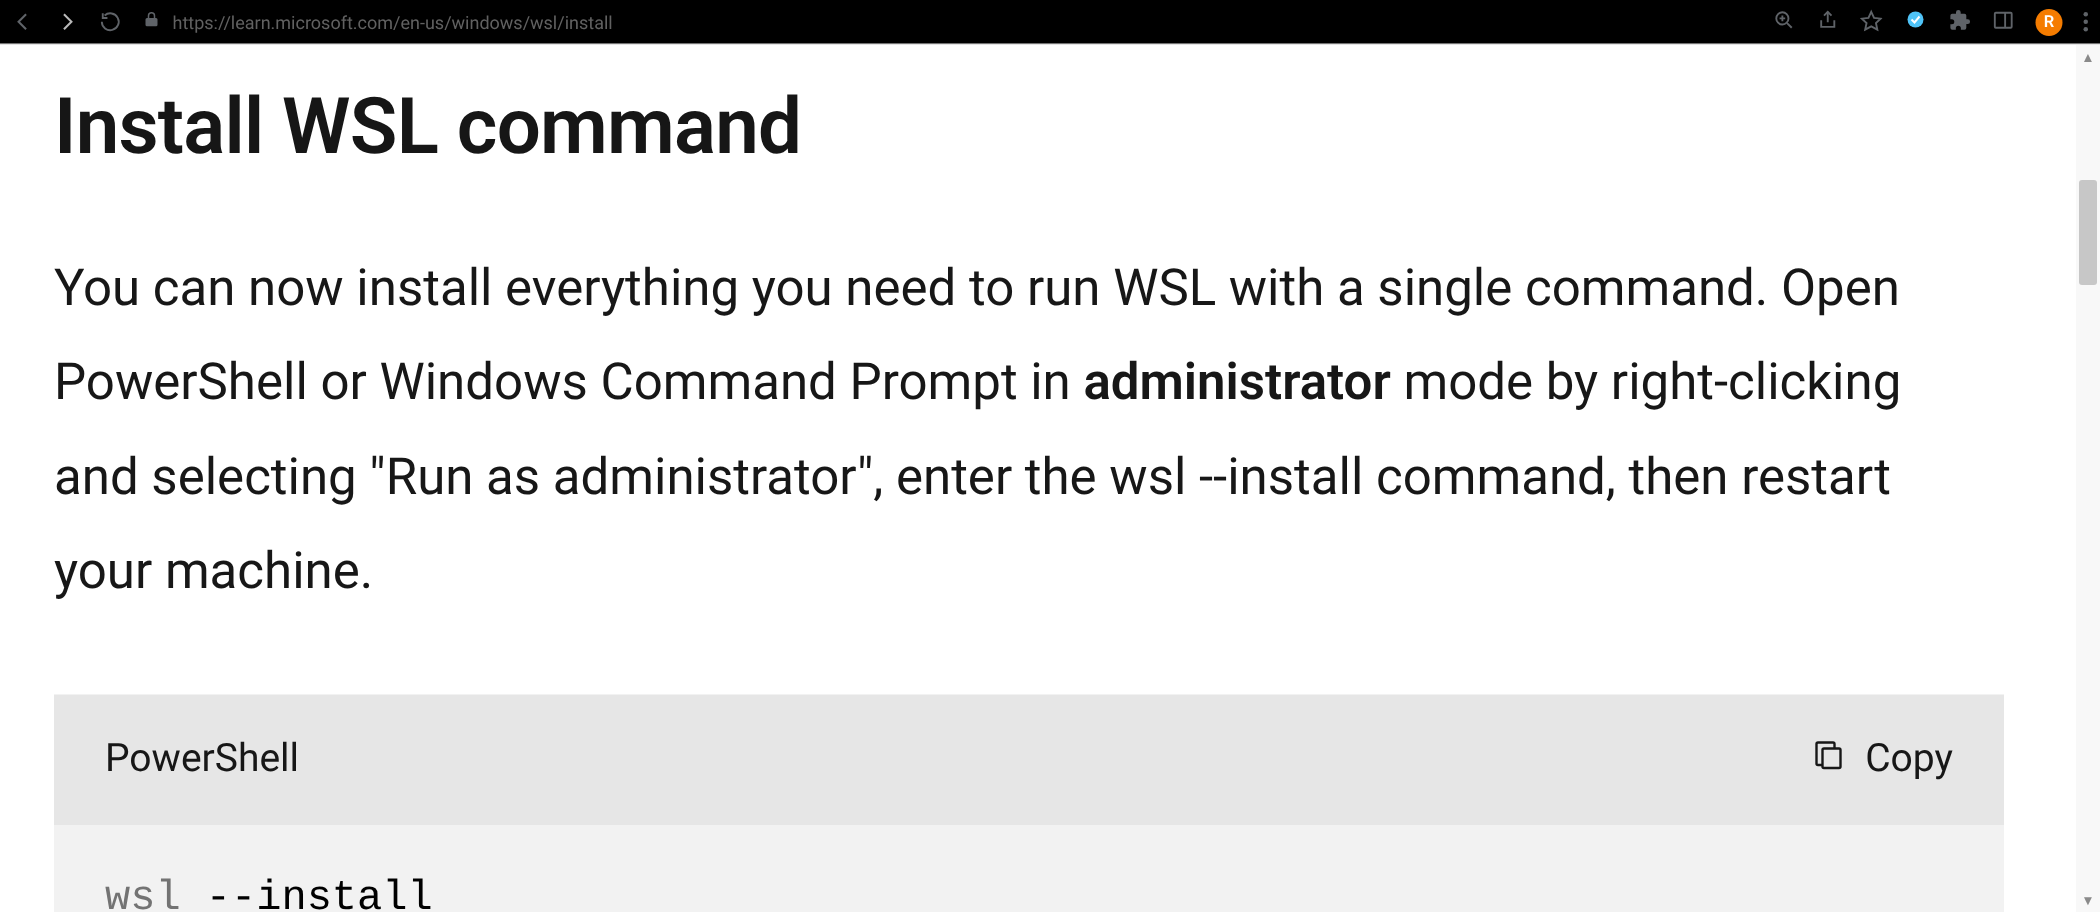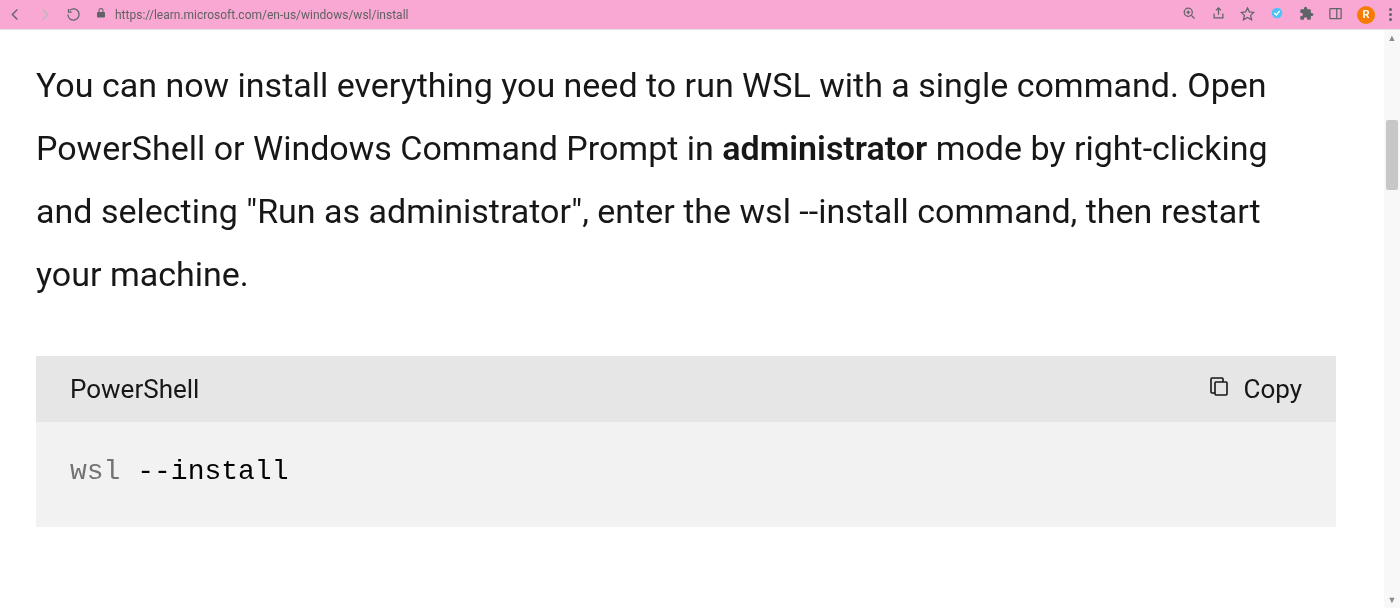--- a/index.html
+++ b/index.html
@@ -14,21 +14,21 @@
   
   .chrome-bar {
     height: 30px;
     display: flex;
     align-items: center;
     padding: 0 8px;
     gap: 14px;
     border-bottom: 1px solid #e3e3e3;
     font-size: 12px;
     color: #555;
-    background:#f9a8d4;
+    background:#000000;
   }
   .chrome-nav {
     display: flex;
     align-items: center;
     gap: 14px;
   }
   .chrome-nav svg { display:block; }
   .addr {
     display: flex;
     align-items: center;
@@ -87,21 +87,21 @@
   p.lead .strong { font-weight:600; }
   .code-block{
     margin-top: 50px;
     width: 1300px;
   }
   .code-header{
     background:#e6e6e6;
     display:flex;
     align-items:center;
     justify-content:space-between;
-    padding: 18px 34px;
+    padding: 28px 34px;
     font-size:26px;
     color:#171717;
   }
   .copy-btn{
     display:flex; gap:12px;
     font-size:26px; color:#171717; cursor:pointer;
   }
   .code-body{
     background:#f2f2f2;
     padding: 34px 34px 40px 34px;
@@ -190,20 +190,21 @@
   </div>
 </div>
 
 <div class="page-scroll">
   <div class="up">▲</div>
   <div class="thumb"></div>
   <div class="down">▼</div>
 </div>
 
 <div class="content">
+  <h2 class="title">Install WSL command</h2>
 
   <p class="lead">
     <span>You can now install everything you need to run WSL with a single command. Open PowerShell or Windows Command Prompt in </span><span class="strong">administrator</span><span> mode by right-clicking and selecting "Run as administrator", enter the wsl --install command, then restart your machine.</span>
   </p>
 
   <div class="code-block">
     <div class="code-header">
       <span>PowerShell</span>
       <span class="copy-btn">
         <span>

